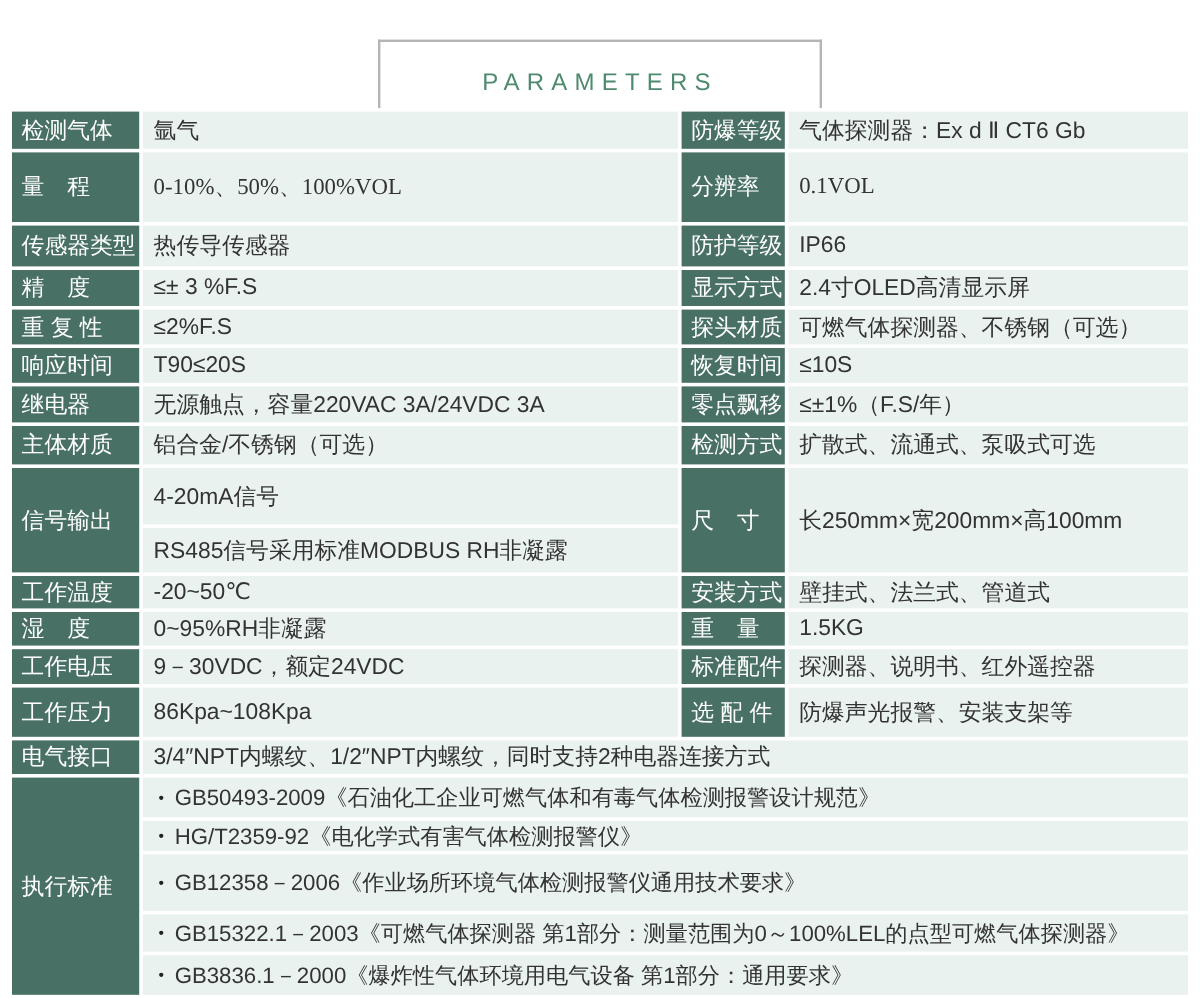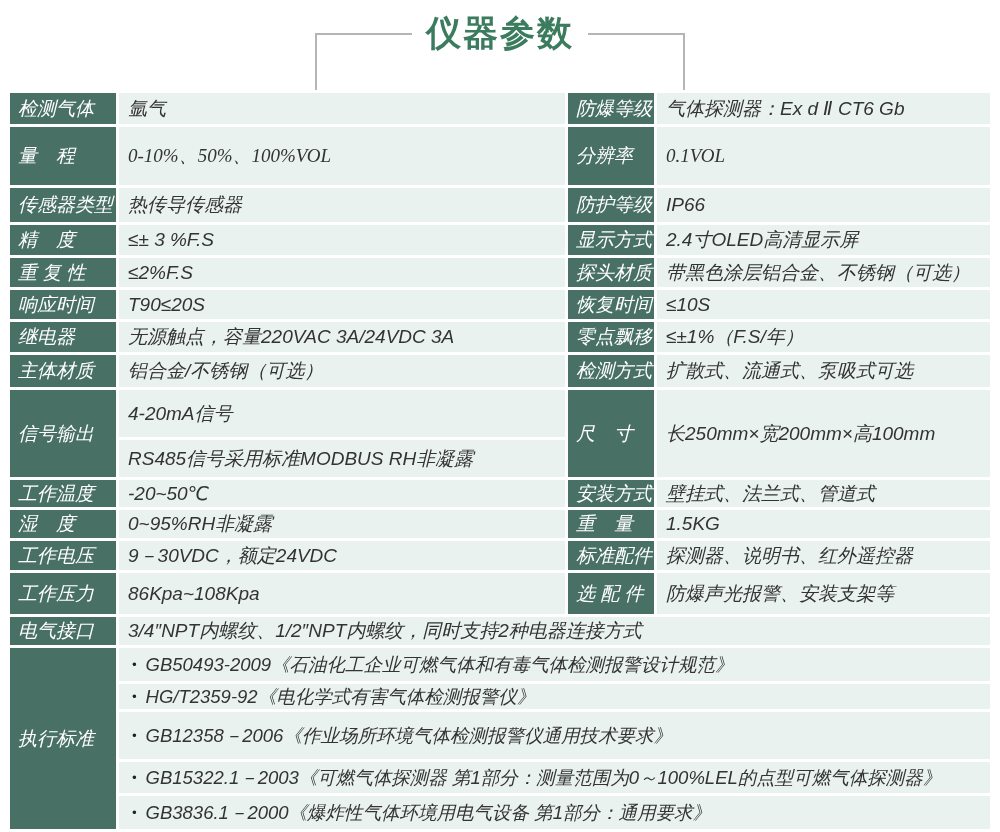--- a/index.html
+++ b/index.html
@@ -40,21 +40,20 @@
     color: #4e8a6d;
     line-height: 1;
   }
   
   table.spec {
     width: 986px;
     margin: 0 auto;
     border-collapse: separate;
     border-spacing: 3px;
     table-layout: fixed;
-    font-style: italic;
   }
   col.c-lbl-l { width: 106px; }
   col.c-val-l { width: 446px; }
   col.c-lbl-r { width: 86px; }
   col.c-val-r { width: 333px; }
   td {
     vertical-align: middle;
     overflow: hidden;
   }
   td.lbl {
@@ -90,21 +89,21 @@
     width: 1000px;
     height: 3px;
     margin-top: 1px;
     background: #dcebe5;
   }
 </style>
 </head>
 <body>
 
 <div class="header-box">
-  <div class="title-main">仪器参数</div>
+  <div class="title-sub">PARAMETERS</div>
 </div>
 
 <table class="spec">
   <colgroup>
     <col class="c-lbl-l">
       <col class="c-val-l">
       <col class="c-lbl-r">
       <col class="c-val-r">
   </colgroup>
   <tbody>
@@ -129,21 +128,21 @@
     <tr style="height:30px">
       <td class="lbl">精　度</td>
       <td class="val">≤± 3 %F.S</td>
       <td class="lbl">显示方式</td>
       <td class="val">2.4寸OLED高清显示屏</td>
     </tr>
     <tr style="height:29px">
       <td class="lbl">重 复 性</td>
       <td class="val">≤2%F.S</td>
       <td class="lbl">探头材质</td>
-      <td class="val">带黑色涂层铝合金、不锈钢（可选）</td>
+      <td class="val">可燃气体探测器、不锈钢（可选）</td>
     </tr>
     <tr style="height:29px">
       <td class="lbl">响应时间</td>
       <td class="val">T90≤20S</td>
       <td class="lbl">恢复时间</td>
       <td class="val">≤10S</td>
     </tr>
     <tr style="height:30px">
       <td class="lbl">继电器</td>
       <td class="val">无源触点，容量220VAC 3A/24VDC 3A</td>

